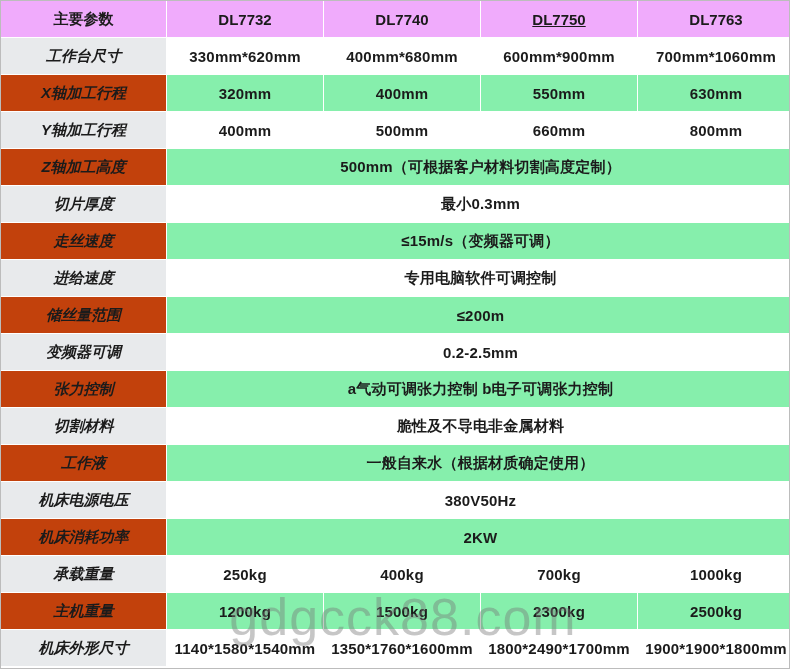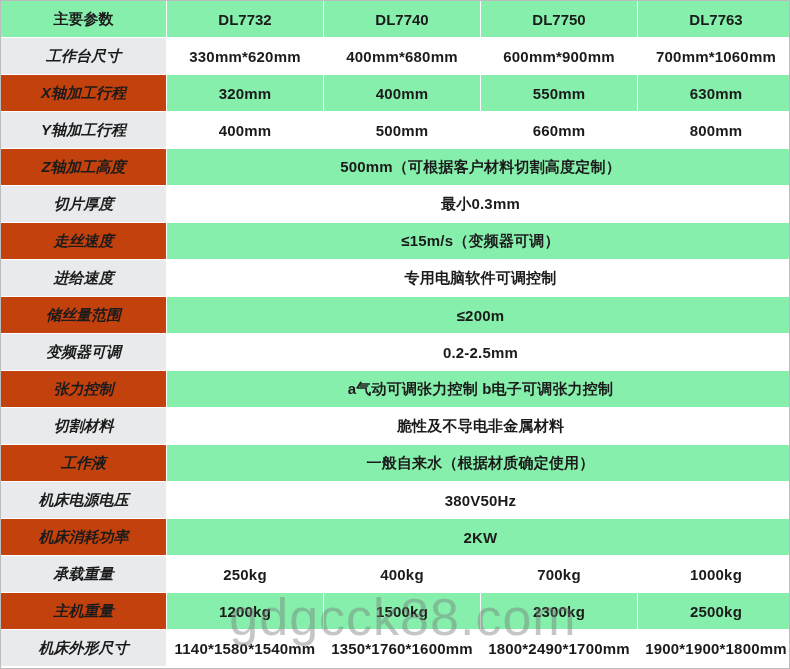--- a/index.html
+++ b/index.html
@@ -26,21 +26,21 @@
     text-align: center;
     vertical-align: middle;
     font-size: 15px;
     color: #1b1b1b;
     padding: 0;
     height: 36px;
     font-weight: bold;
   }
   
   .hdr td {
-    background: #86efac;
+    background: #f0abfc;
     color: #ffffff;
     font-size: 16px;
     font-weight: bold;
     height: 36px;
   }
   
   .labelcell {
     background: #e8eaec;
     font-size: 15.5px;
     font-weight: bold;
@@ -95,21 +95,21 @@
 </style>
 </head>
 <body>
 
 <table id="spec-table">
   <tbody id="table-body">
       <tr class="hdr">
         <td style="width: 165px;">主要参数</td>
         <td style="width: 156px;">DL7732</td>
         <td style="width: 156px;">DL7740</td>
-        <td style="width: 156px;">DL7750</td>
+        <td style="width: 156px; text-decoration: underline;">DL7750</td>
         <td style="width: 156px;">DL7763</td>
       </tr>
       <tr class="table-row band-light">
         <td class="labelcell">工作台尺寸</td>
         <td class="val">330mm*620mm</td>
         <td class="val">400mm*680mm</td>
         <td class="val">600mm*900mm</td>
         <td class="val">700mm*1060mm</td>
       </tr>
       <tr class="table-row band-gray">

